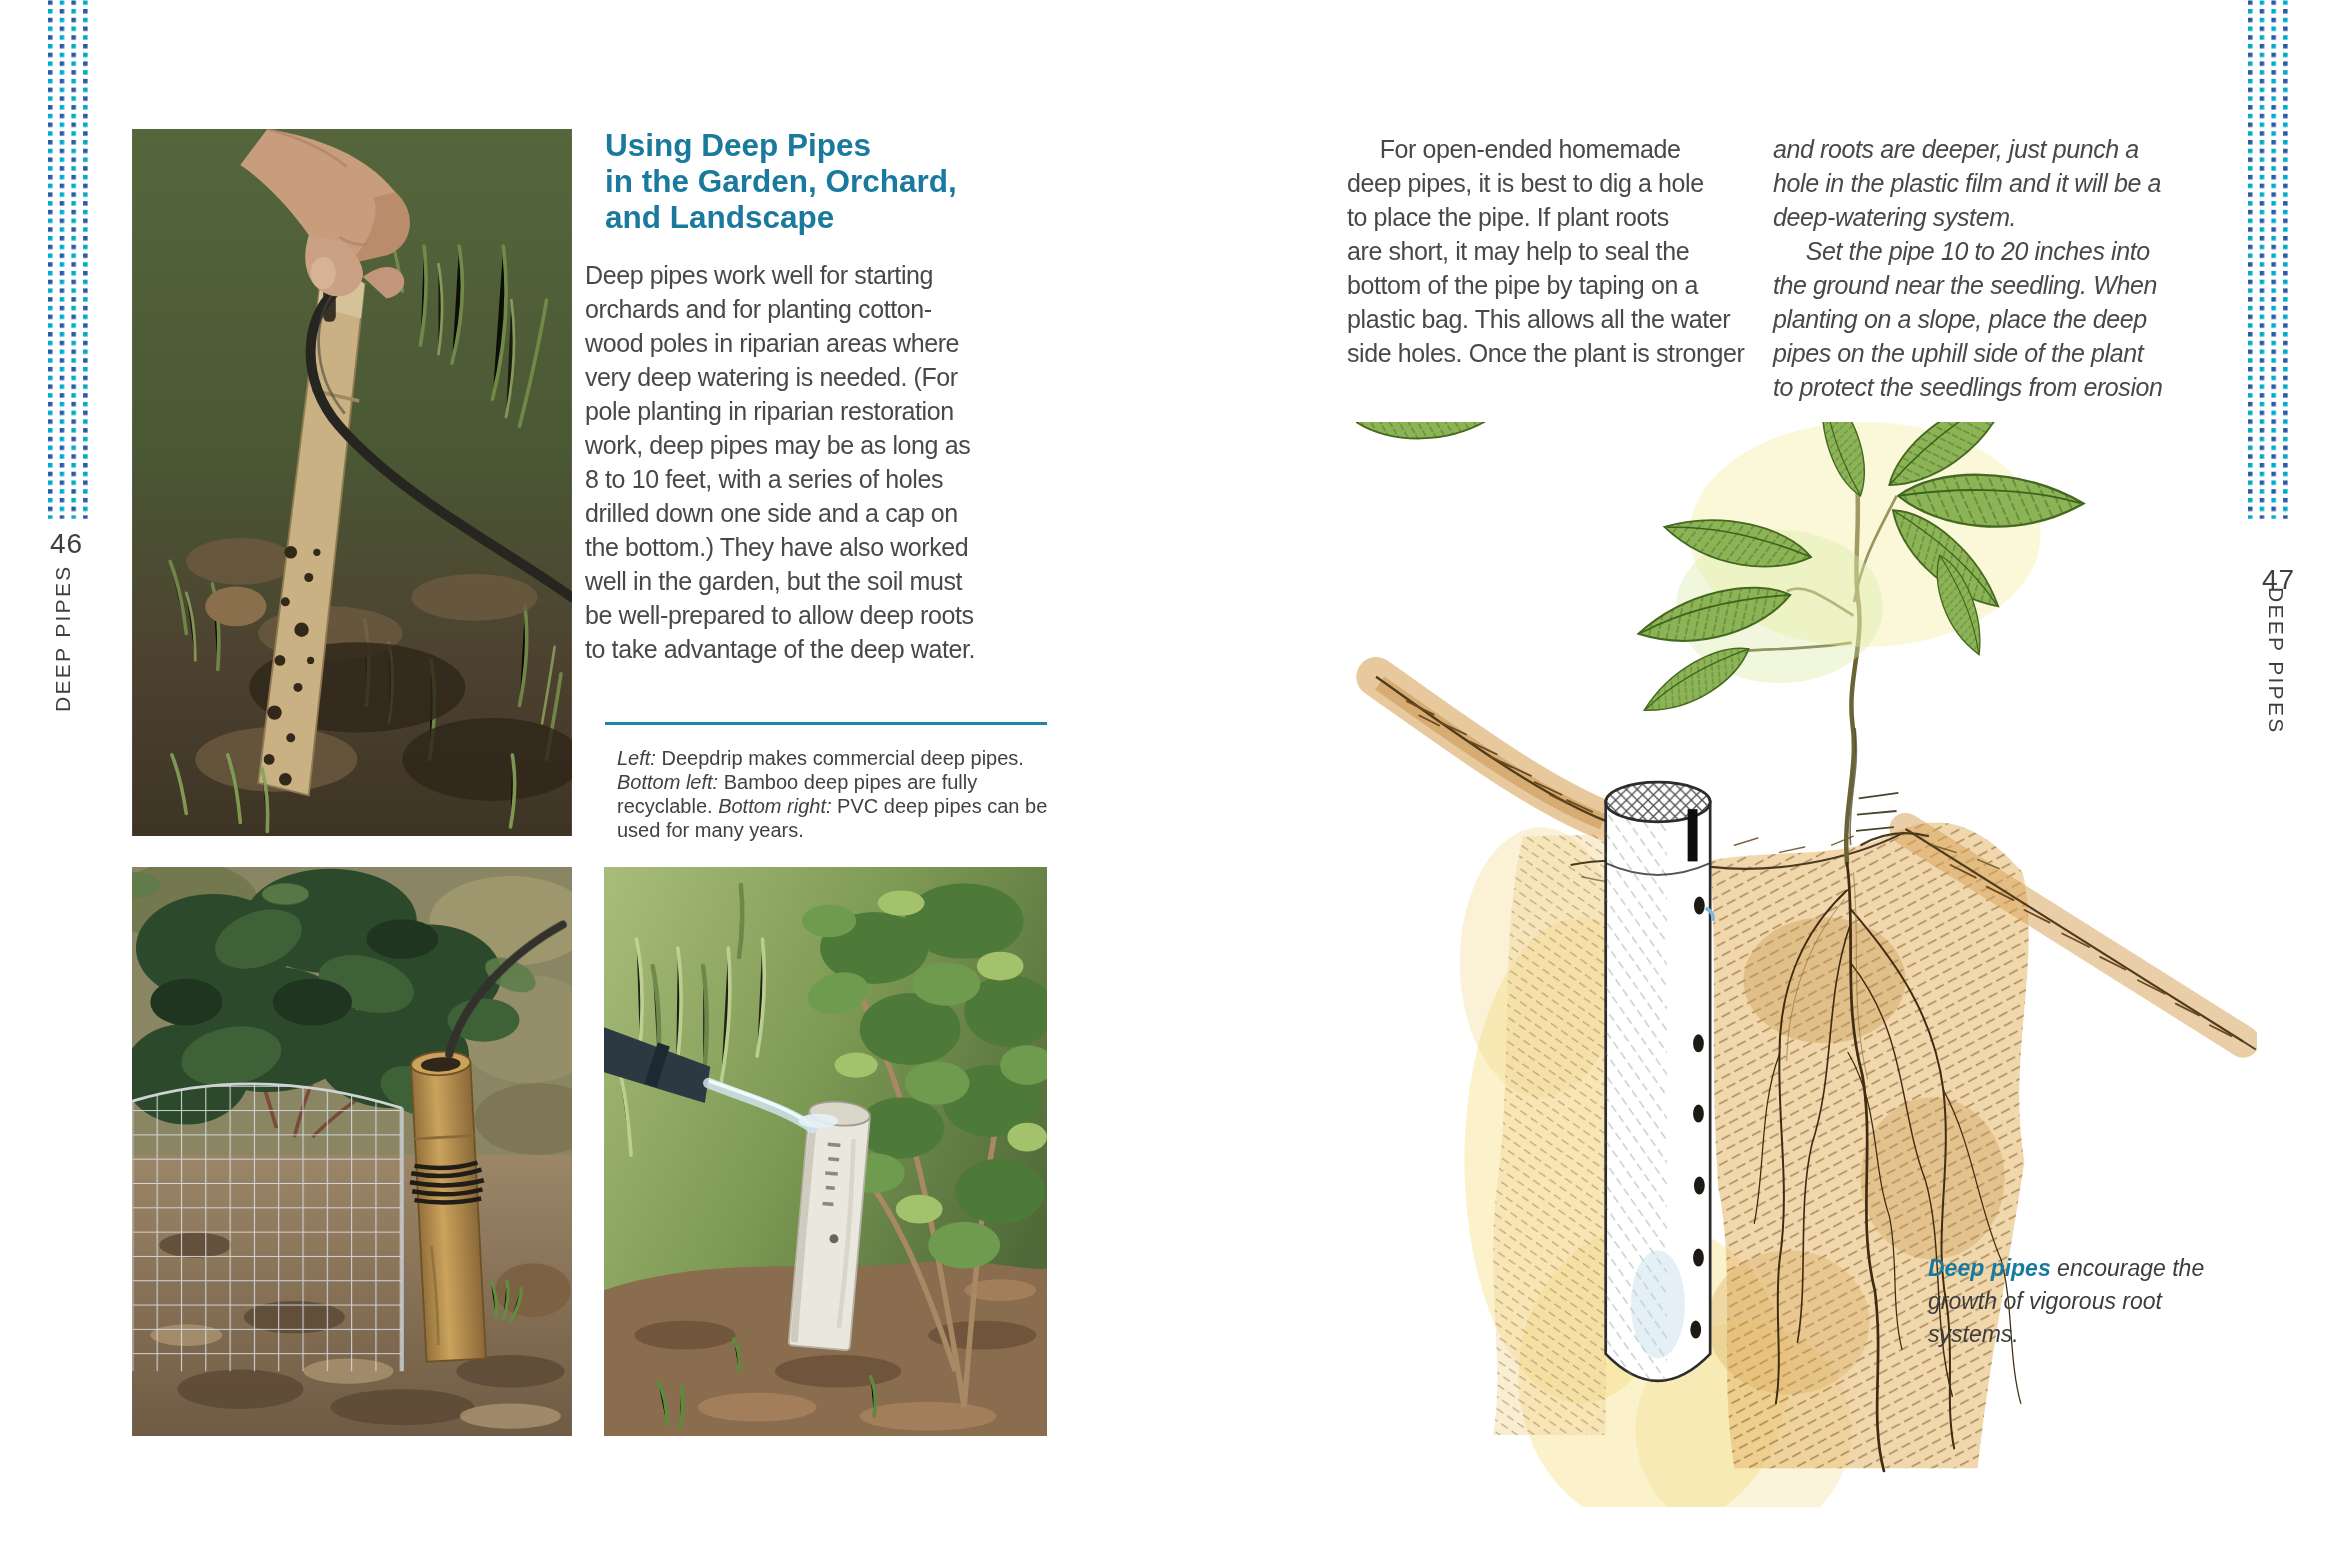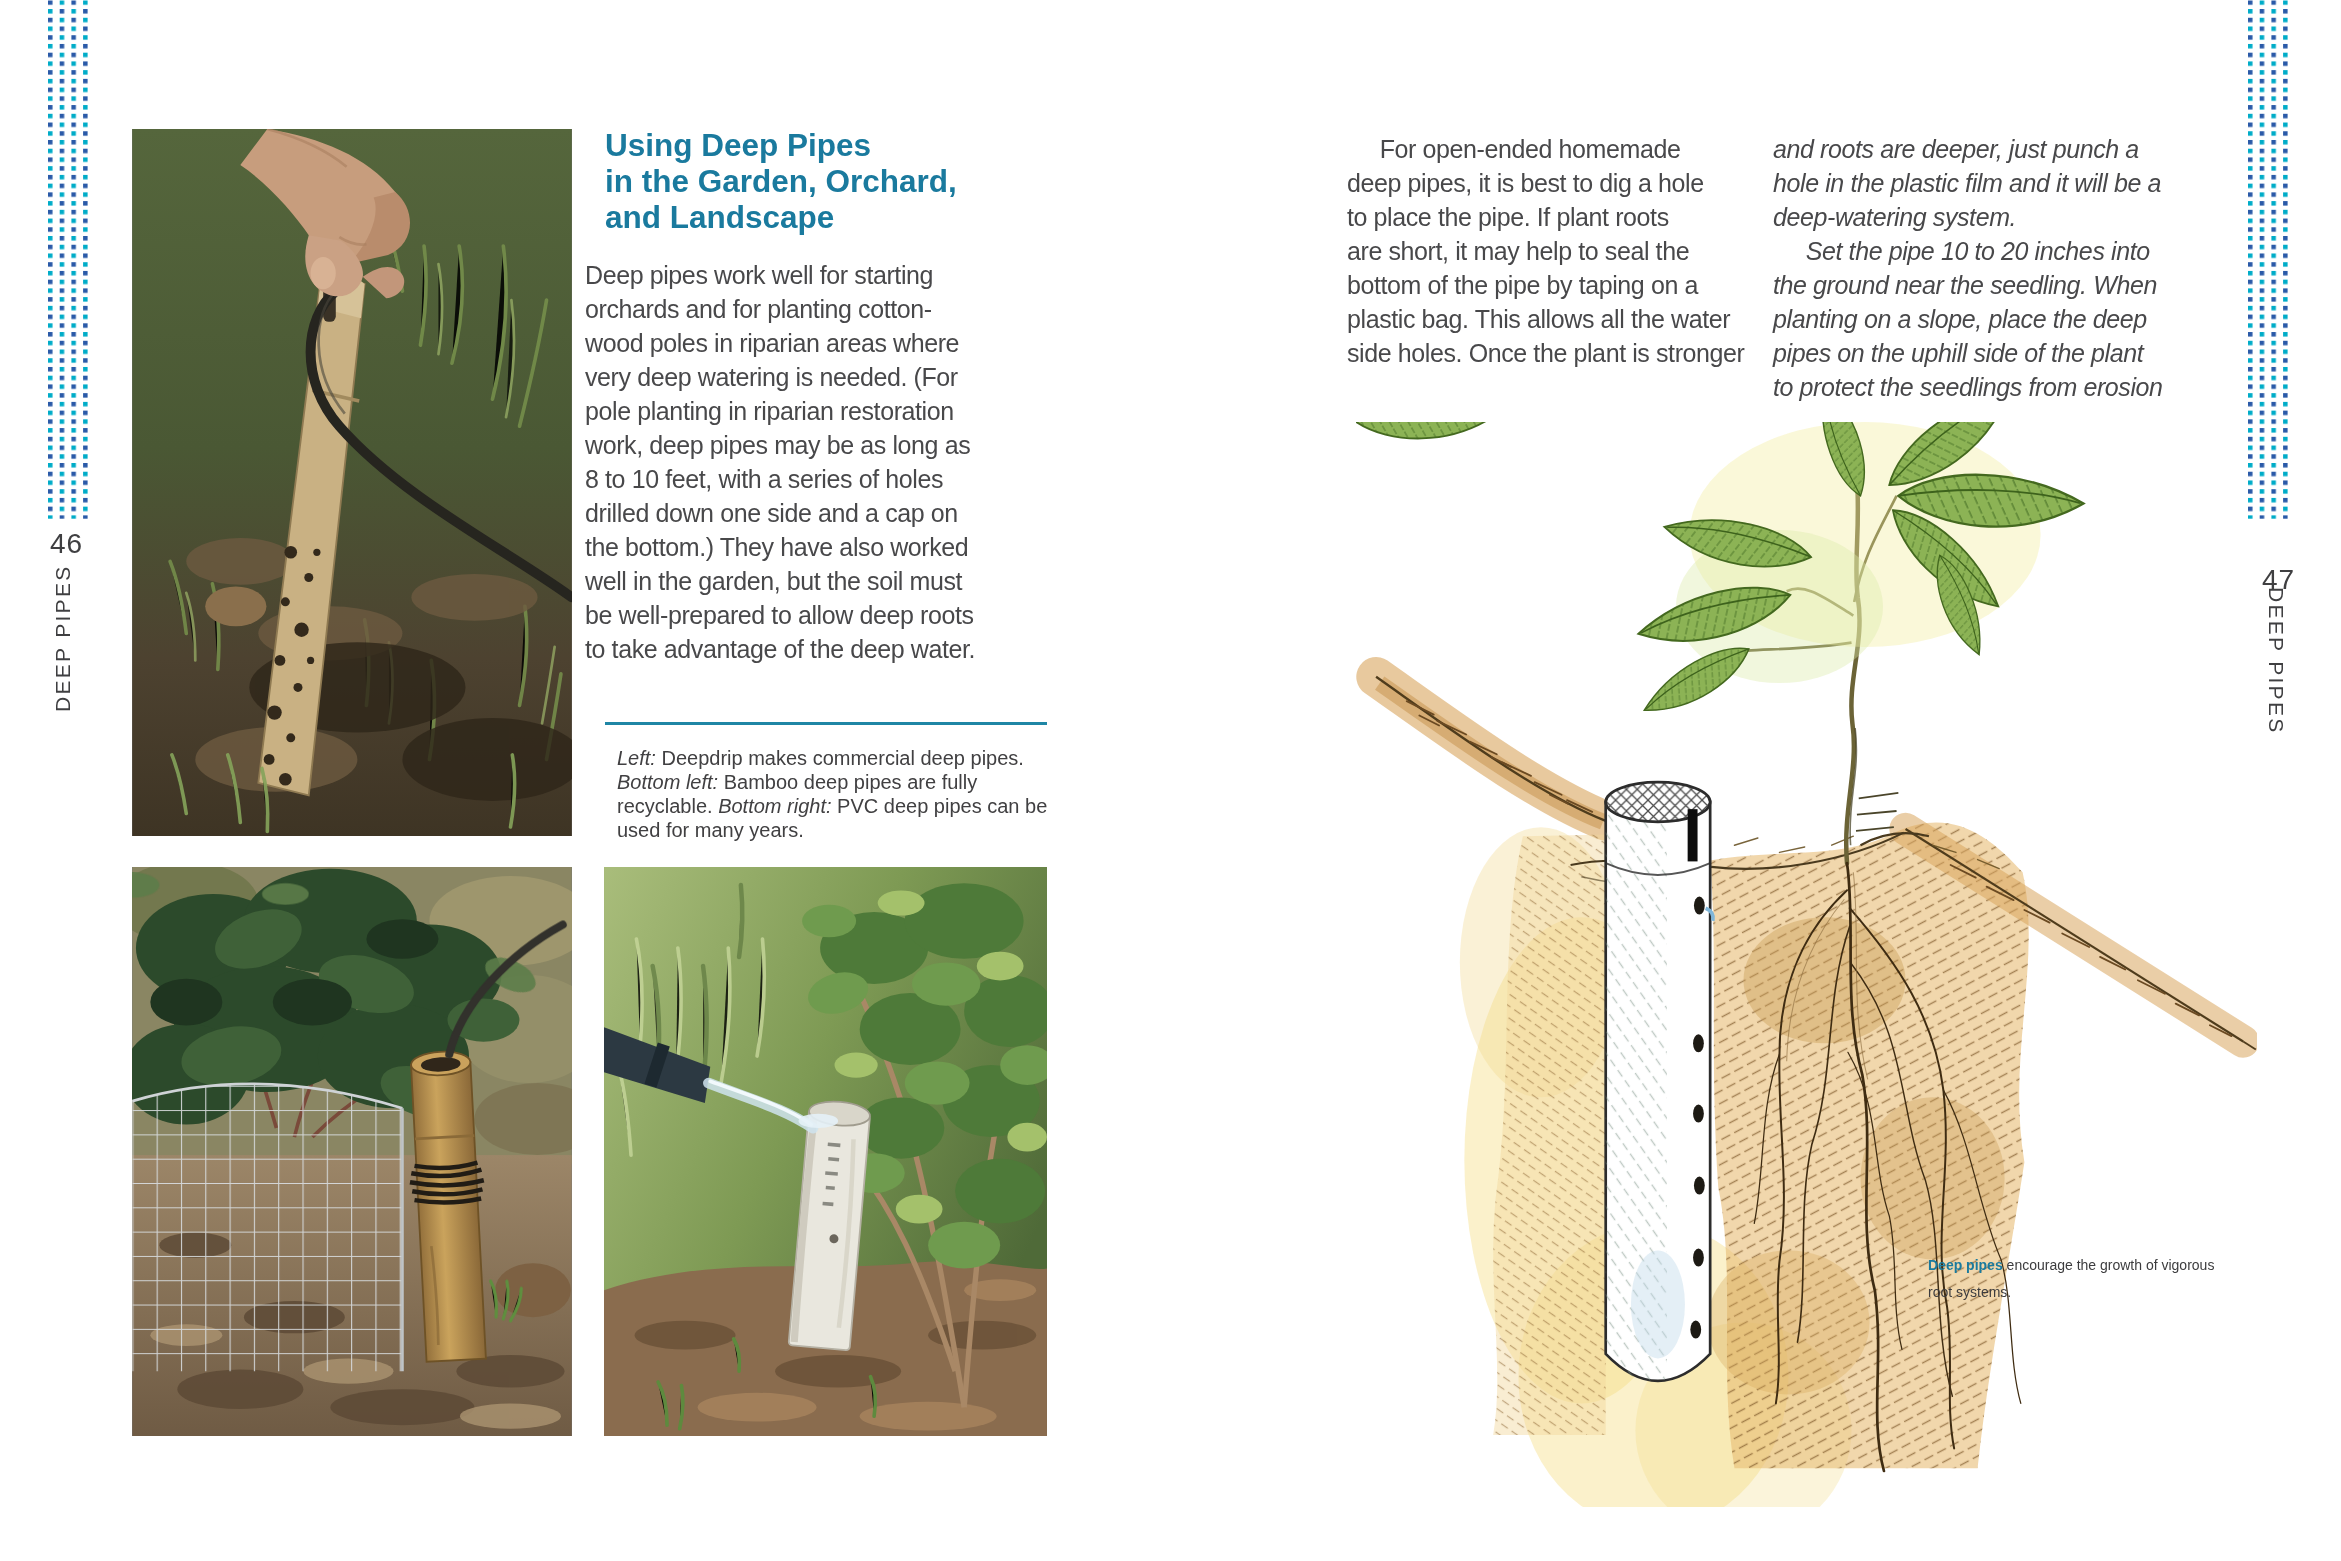--- a/index.html
+++ b/index.html
@@ -27,21 +27,21 @@
   .photo svg{display:block;}
   #title{left:605px;top:127px;width:450px;color:var(--teal);font-weight:700;font-size:31.5px;}
   #title .tline{line-height:36px;white-space:nowrap;letter-spacing:0;}
   #body-left{left:585px;top:258px;width:450px;}
   .bodycol .tline{font-size:25px;line-height:34px;font-weight:300;letter-spacing:-0.4px;white-space:nowrap;color:#48484a;}
   #divider{left:605px;top:722px;width:442px;height:2.7px;background:var(--rule);}
   #caption-left{left:605px;top:746px;width:450px;font-size:20px;line-height:24px;color:#414042;margin-left:12px;}
   
   #col1{left:1303px;top:132px;width:455px;margin-left:44px;}
   #col2{left:1773px;top:132px;width:455px;font-style:italic;}
-  #caption-right{left:1928px;top:1252px;width:313px;font-size:14px;line-height:27px;color:#3c3c3e;}
+  #caption-right{left:1928px;top:1252px;width:313px;font-size:23px;line-height:33px;color:#3c3c3e;font-style:italic;}
   #illustration{left:1356px;top:422px;width:901px;height:1085px;}
   .seg-italic{font-style:italic;}
   .seg-bold{font-weight:700;}
   .seg-teal{color:var(--teal);}
 </style>
 </head>
 <body>
 
 <div id="spread">
 

